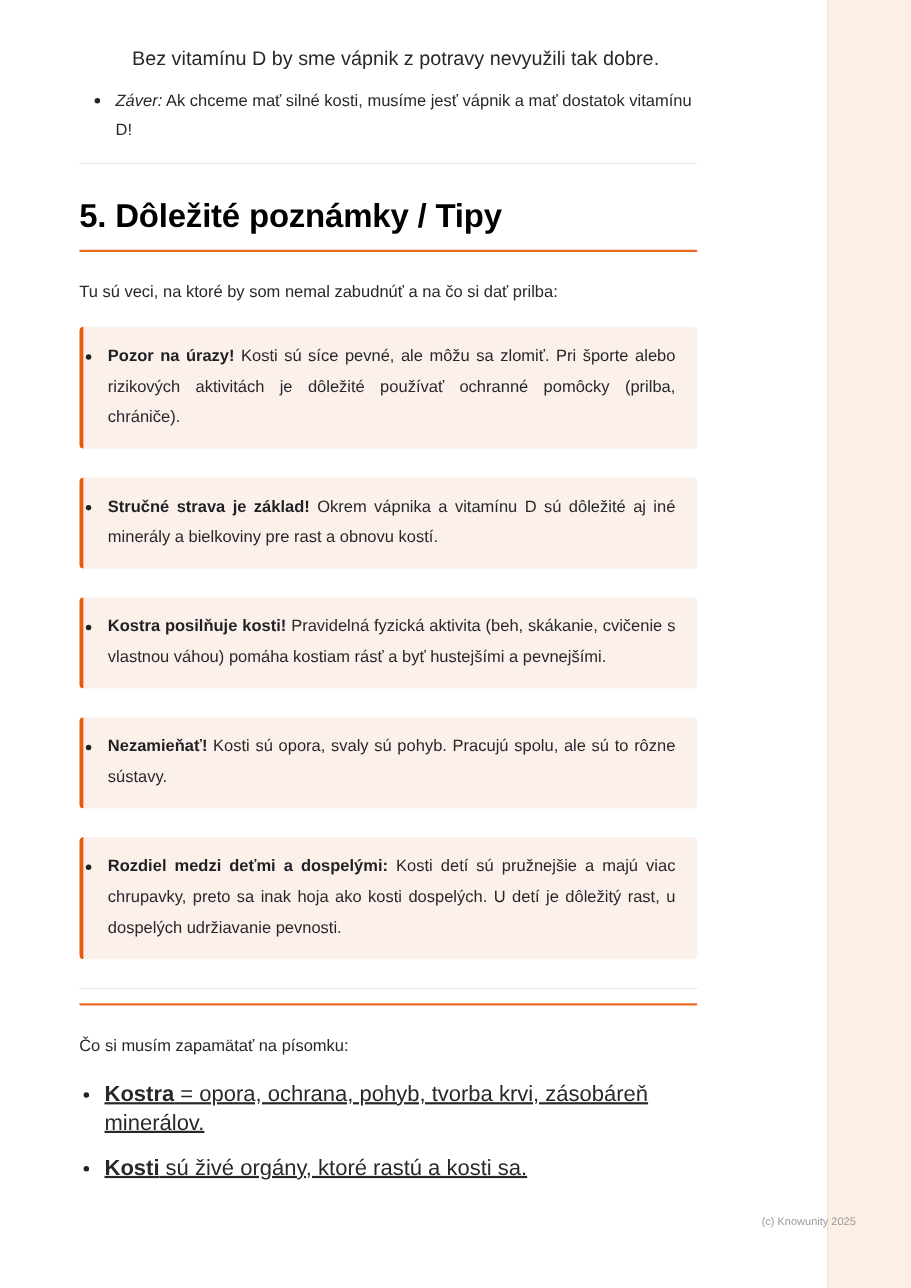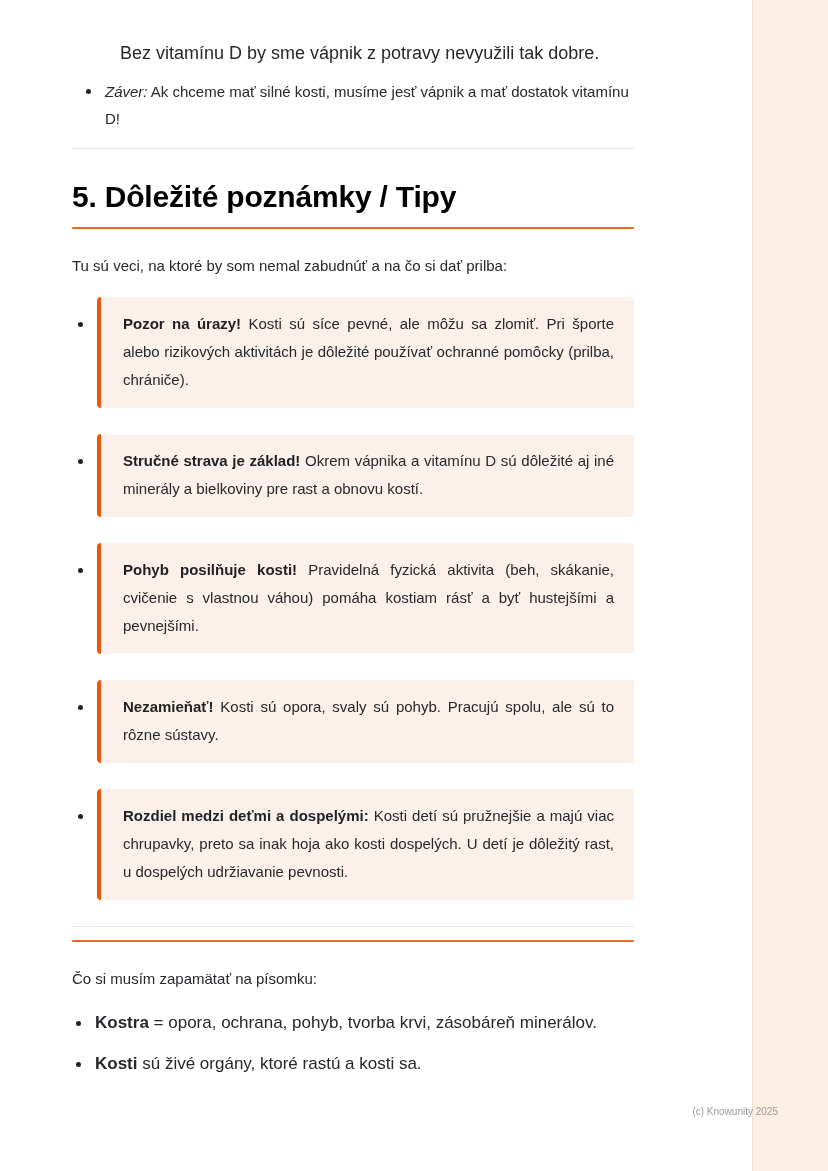--- a/index.html
+++ b/index.html
@@ -79,20 +79,21 @@
   .lead {
     font-size:15px;
     line-height:26px;
     margin-bottom:18px;
   }
 
   .tips { margin-bottom:8px; }
   .tip-row {
     display:flex;
     margin-bottom:26px;
+    flex-direction:column;
   }
   .tip-dot {
     flex:none;
     width:25px;
     padding-left:6px;
     position:relative;
   }
   .tip-dot::before {
     content:"";
     position:absolute;
@@ -111,23 +112,24 @@
   .tip-box p {
     font-size:15px;
     line-height:28px;
     text-align:justify;
   }
   .tip-box strong { font-weight:700; color:#1f1f24; }
 
   .sum-li {
     display:flex;
     padding-left:4px;
-    font-size:17px;
+    font-size:20px;
     line-height:26px;
     margin-bottom:15px;
+    text-decoration:underline;
   }
   .sum-li strong { font-weight:700; }
 
   .footer-credit {
     position:absolute;
     right:50px; bottom:54px;
     font-size:10px;
     color:#9a9a9e;
     z-index:2;
   }
@@ -165,21 +167,21 @@
     <div class="tip-row">
       <span class="tip-dot"></span>
       <div class="tip-box">
         <p><strong>Stručné strava je základ!</strong><span> Okrem vápnika a vitamínu D sú dôležité aj iné minerály a bielkoviny pre rast a obnovu kostí.</span></p>
       </div>
     </div>
 
     <div class="tip-row">
       <span class="tip-dot"></span>
       <div class="tip-box">
-        <p><strong>Pohyb posilňuje kosti!</strong><span> Pravidelná fyzická aktivita (beh, skákanie, cvičenie s vlastnou váhou) pomáha kostiam rásť a byť hustejšími a pevnejšími.</span></p>
+        <p><strong>Kostra posilňuje kosti!</strong><span> Pravidelná fyzická aktivita (beh, skákanie, cvičenie s vlastnou váhou) pomáha kostiam rásť a byť hustejšími a pevnejšími.</span></p>
       </div>
     </div>
 
     <div class="tip-row">
       <span class="tip-dot"></span>
       <div class="tip-box">
         <p><strong>Nezamieňať!</strong><span> Kosti sú opora, svaly sú pohyb. Pracujú spolu, ale sú to rôzne sústavy.</span></p>
       </div>
     </div>
 

